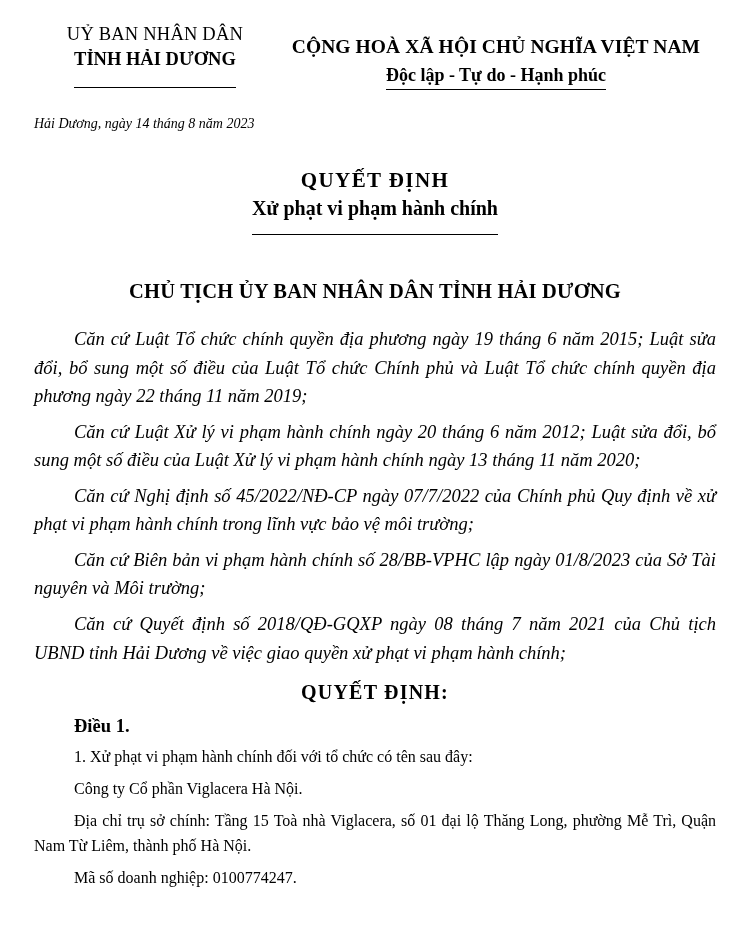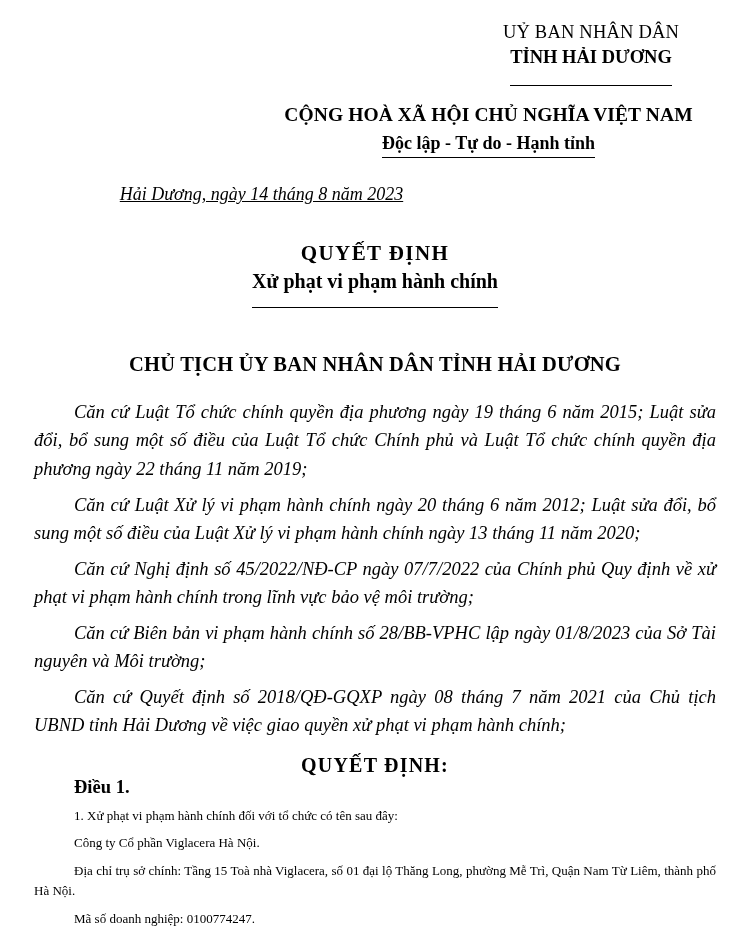--- a/index.html
+++ b/index.html
@@ -19,22 +19,22 @@
     width: 750px;
     height: 932px;
     box-sizing: border-box;
     padding: 18px 34px 0 34px;
     position: relative;
   }
 
   
   .header {
     display: flex;
-    flex-direction: column;
-    align-items: flex-end;
+    flex-direction: row;
+    align-items: center;
     justify-content: space-between;
   }
   .header-left {
     width: 250px;
     text-align: center;
     padding-top: 2px;
   }
   .header-right {
     width: 455px;
     text-align: center;
@@ -77,24 +77,23 @@
     margin-top: 26px;
   }
   .docnum {
     width: 250px;
     text-align: center;
     font-size: 18px;
   }
   .docnum .lbl { font-size: 18px; }
   .place-date {
     width: 455px;
-    text-align: center;
-    font-size: 18px;
+    text-align: left;
+    font-size: 14px;
     font-style: italic;
-    text-decoration: underline;
   }
 
   
   .title-block {
     text-align: center;
     margin-top: 36px;
   }
   .title-main {
     font-size: 21px;
     font-weight: bold;
@@ -129,51 +128,51 @@
     text-align: justify;
     text-indent: 40px;
     margin-bottom: 8px;
   }
   .decide-word {
     text-align: center;
     font-size: 20px;
     font-weight: bold;
     letter-spacing: 1.2px;
     margin-top: 14px;
-    margin-bottom: 0;
+    margin-bottom: 12px;
     font-style: normal;
   }
   .article-head {
     font-size: 18.5px;
     font-weight: bold;
     text-indent: 40px;
     margin-bottom: 8px;
   }
   .para-plain {
-    font-size: 13px;
+    font-size: 16px;
     line-height: 1.52;
     text-align: justify;
     text-indent: 40px;
     margin-bottom: 8px;
     font-style: normal;
   }
 </style>
 </head>
 <body>
 
 <div class="page">
 
   <div class="header">
     <div class="header-left">
       <div class="org-line1">UỶ BAN NHÂN DÂN</div>
       <div class="org-line2">TỈNH HẢI DƯƠNG</div>
     </div>
     <div class="header-right">
       <div class="nation-line1">CỘNG HOÀ XÃ HỘI CHỦ NGHĨA VIỆT NAM</div>
-      <div class="nation-line2">Độc lập - Tự do - Hạnh tỉnh</div>
+      <div class="nation-line2">Độc lập - Tự do - Hạnh phúc</div>
     </div>
   </div>
 
   <div class="numdate">
     <div class="place-date">Hải Dương, ngày 14 tháng  8   năm 2023</div>
   </div>
 
   <div class="title-block">
     <div class="title-main">QUYẾT ĐỊNH</div>
     <div class="title-sub">Xử phạt vi phạm hành chính</div>

